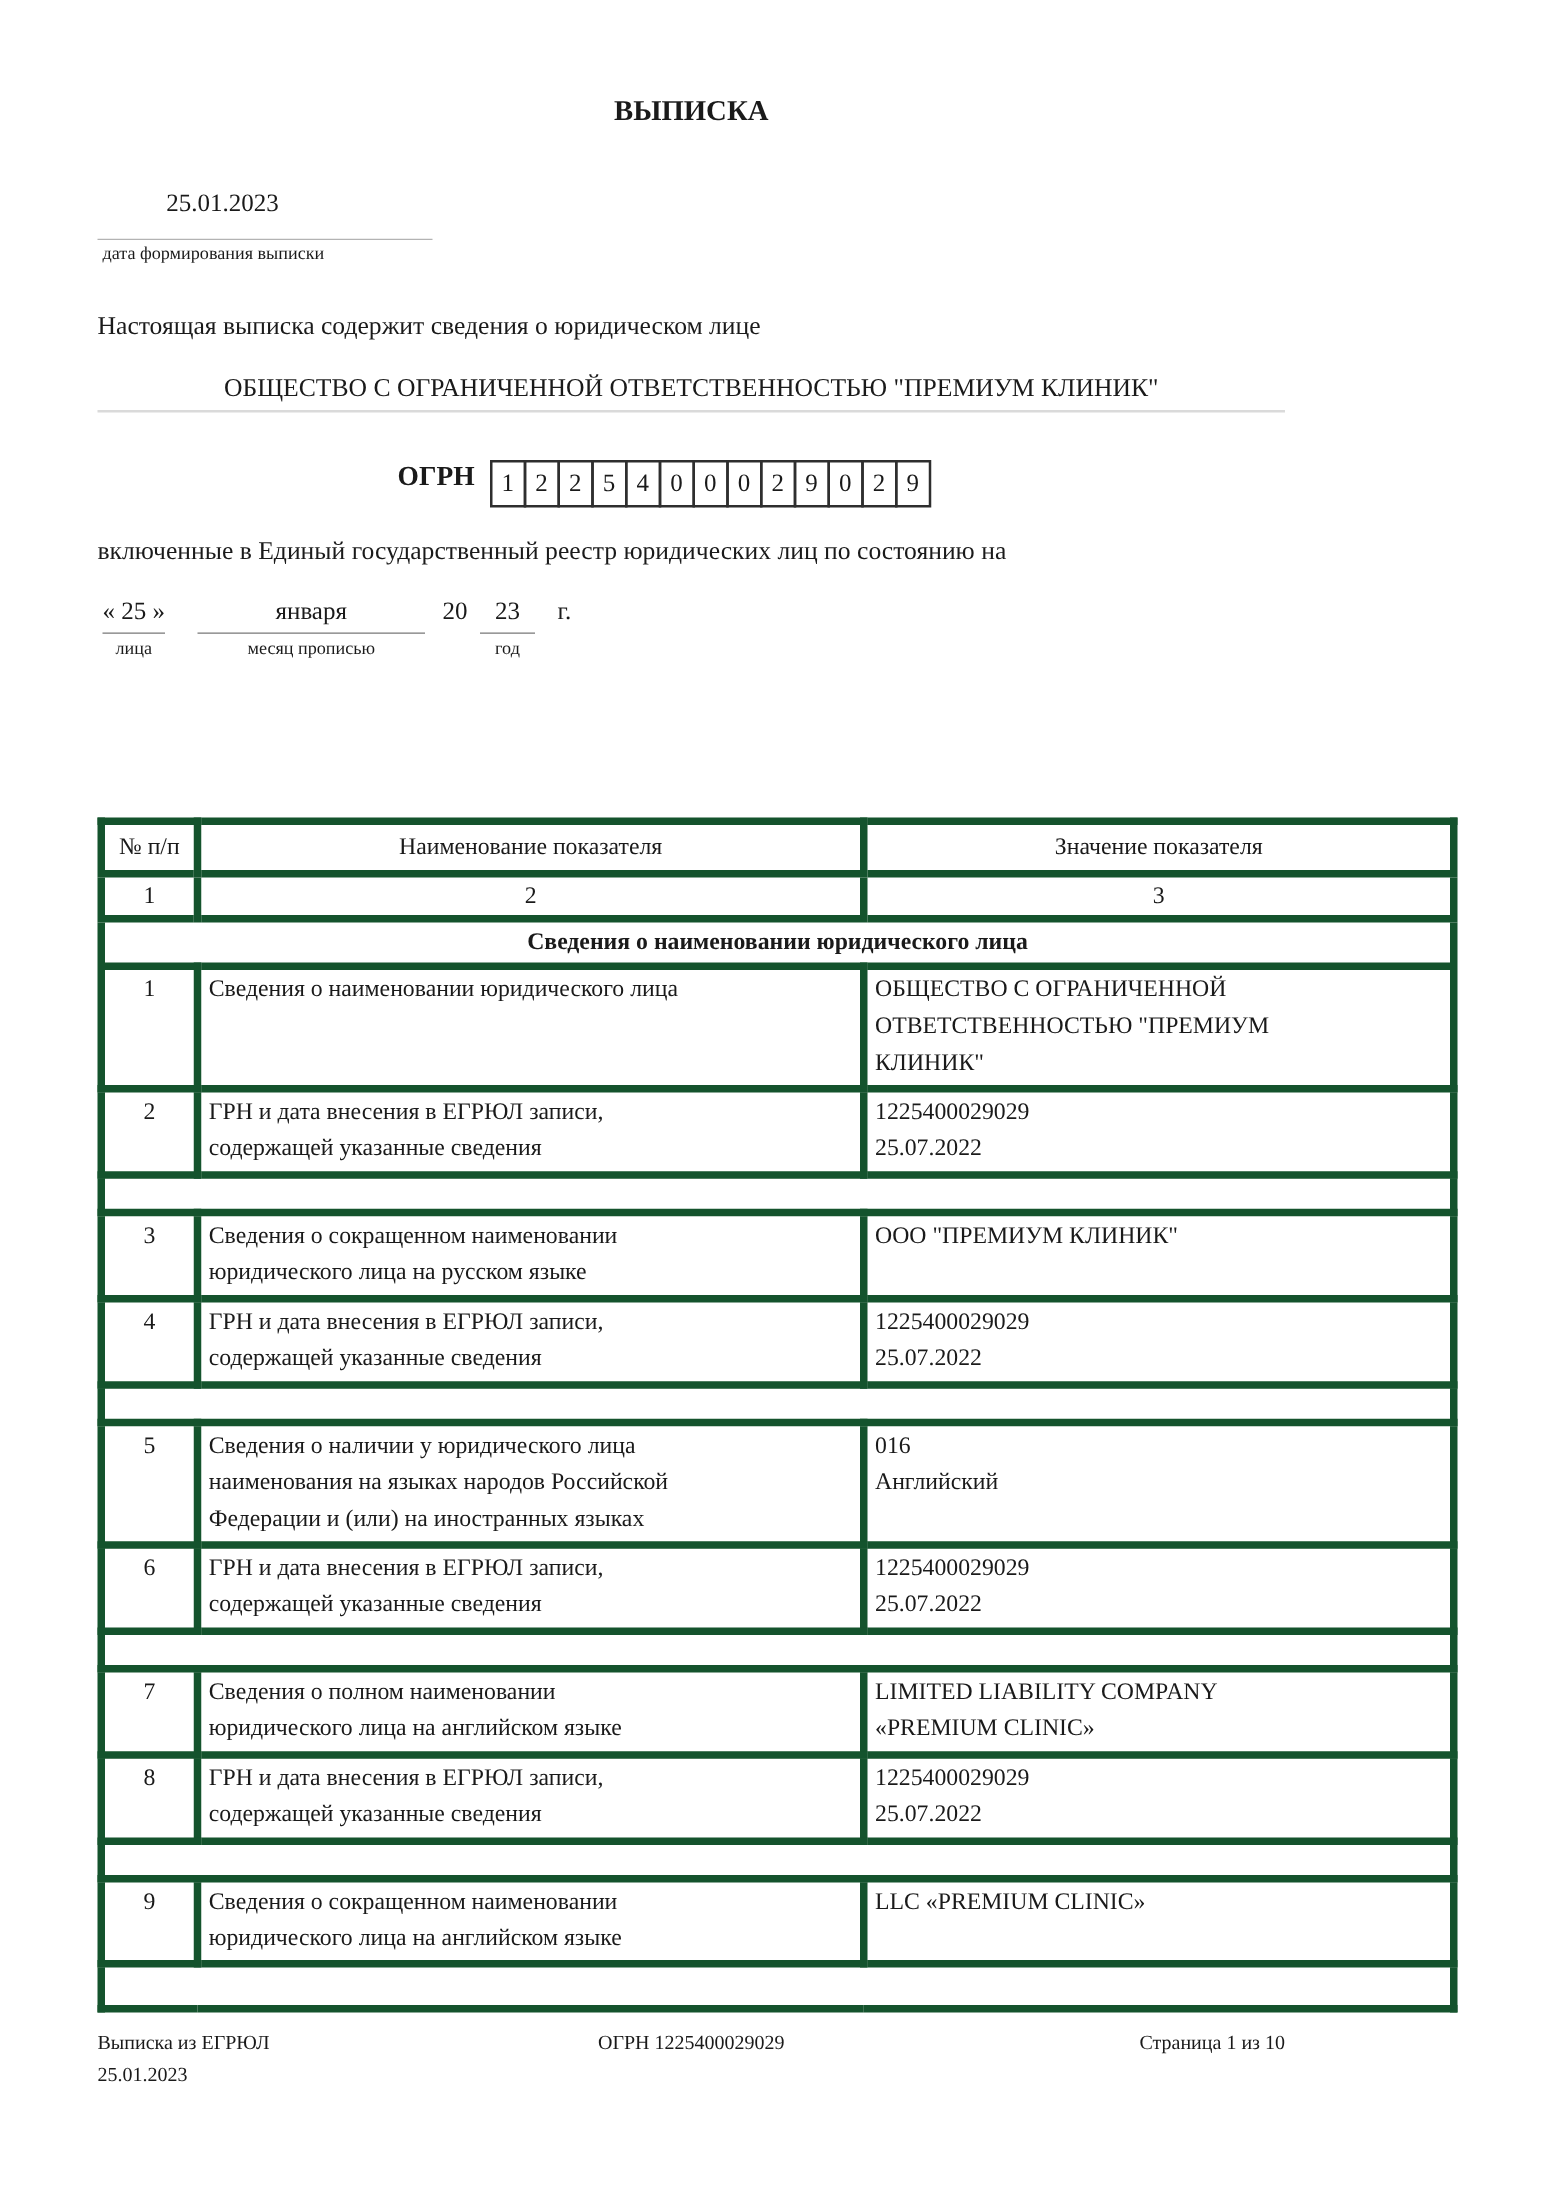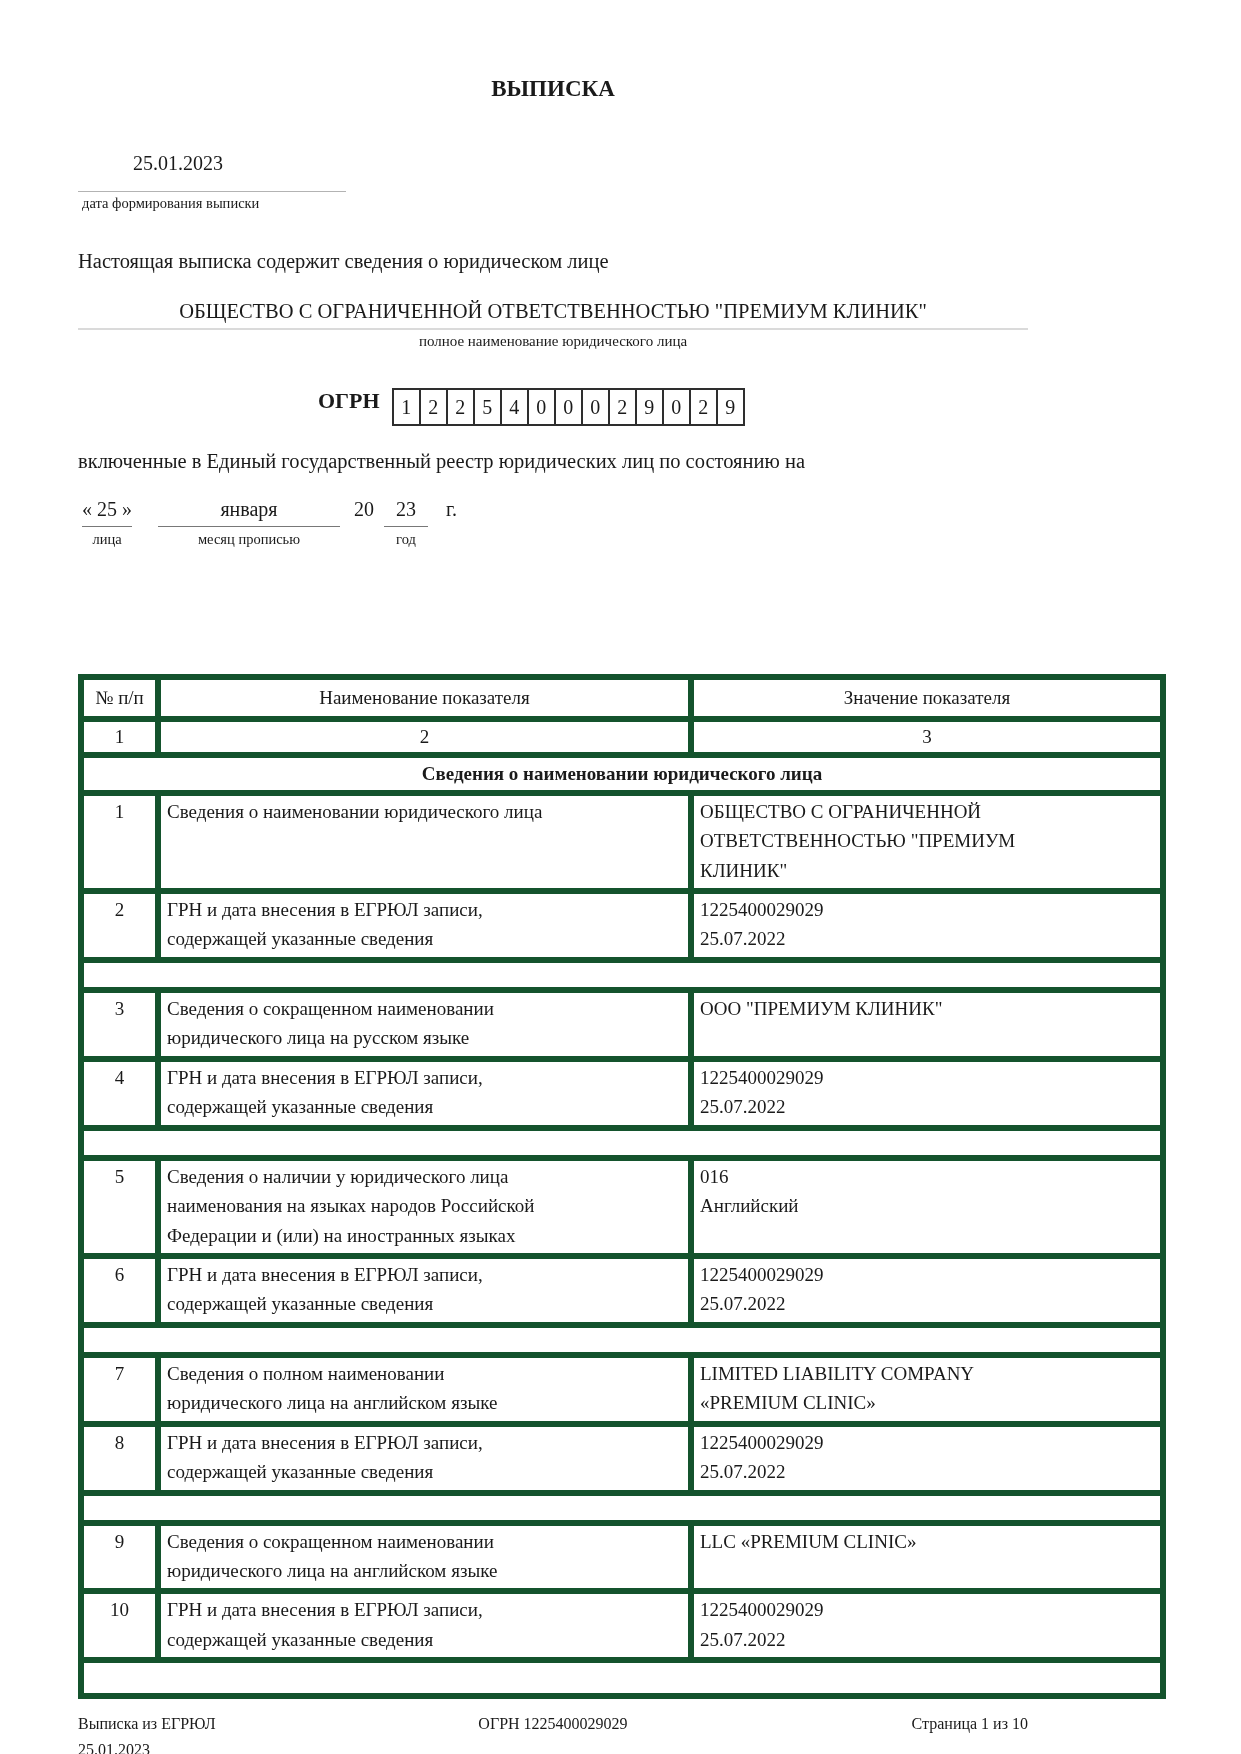--- a/index.html
+++ b/index.html
@@ -90,21 +90,20 @@
   <div class="formation">
     <div class="formation-date">25.01.2023</div>
     <div class="formation-line"></div>
     <div class="formation-label">дата формирования выписки</div>
   </div>
 
   <div class="intro">Настоящая выписка содержит сведения о юридическом лице</div>
 
   <div class="company">
     <div class="company-name company-line">ОБЩЕСТВО С ОГРАНИЧЕННОЙ ОТВЕТСТВЕННОСТЬЮ "ПРЕМИУМ КЛИНИК"</div>
-    <div class="company-label">полное наименование юридического лица</div>
   </div>
 
   <div class="ogrn-row">
     <span class="ogrn-label">ОГРН</span>
     <span class="ogrn-boxes">
       <span class="ogrn-box">1</span>
       <span class="ogrn-box">2</span>
       <span class="ogrn-box">2</span>
       <span class="ogrn-box">5</span>
       <span class="ogrn-box">4</span>
@@ -230,27 +229,20 @@
       <tr class="spacer">
           <td colspan="3"></td>
         </tr>
 
       <tr>
         <td class="cell-num">9</td>
         <td class="cell-name">Сведения о сокращенном наименовании
 юридического лица на английском языке</td>
         <td class="cell-value">LLC «PREMIUM CLINIC»</td>
       </tr>
-      <tr>
-        <td class="cell-num">10</td>
-        <td class="cell-name">ГРН и дата внесения в ЕГРЮЛ записи,
-содержащей указанные сведения</td>
-        <td class="cell-value">1225400029029
-25.07.2022</td>
-      </tr>
       <tr class="spacer spacer-last">
           <td colspan="3"></td>
         </tr>
     </tbody>
   </table>
 
   <div class="footer">
     <div class="footer-left">
       <div>Выписка из ЕГРЮЛ</div>
       <div>25.01.2023</div>

